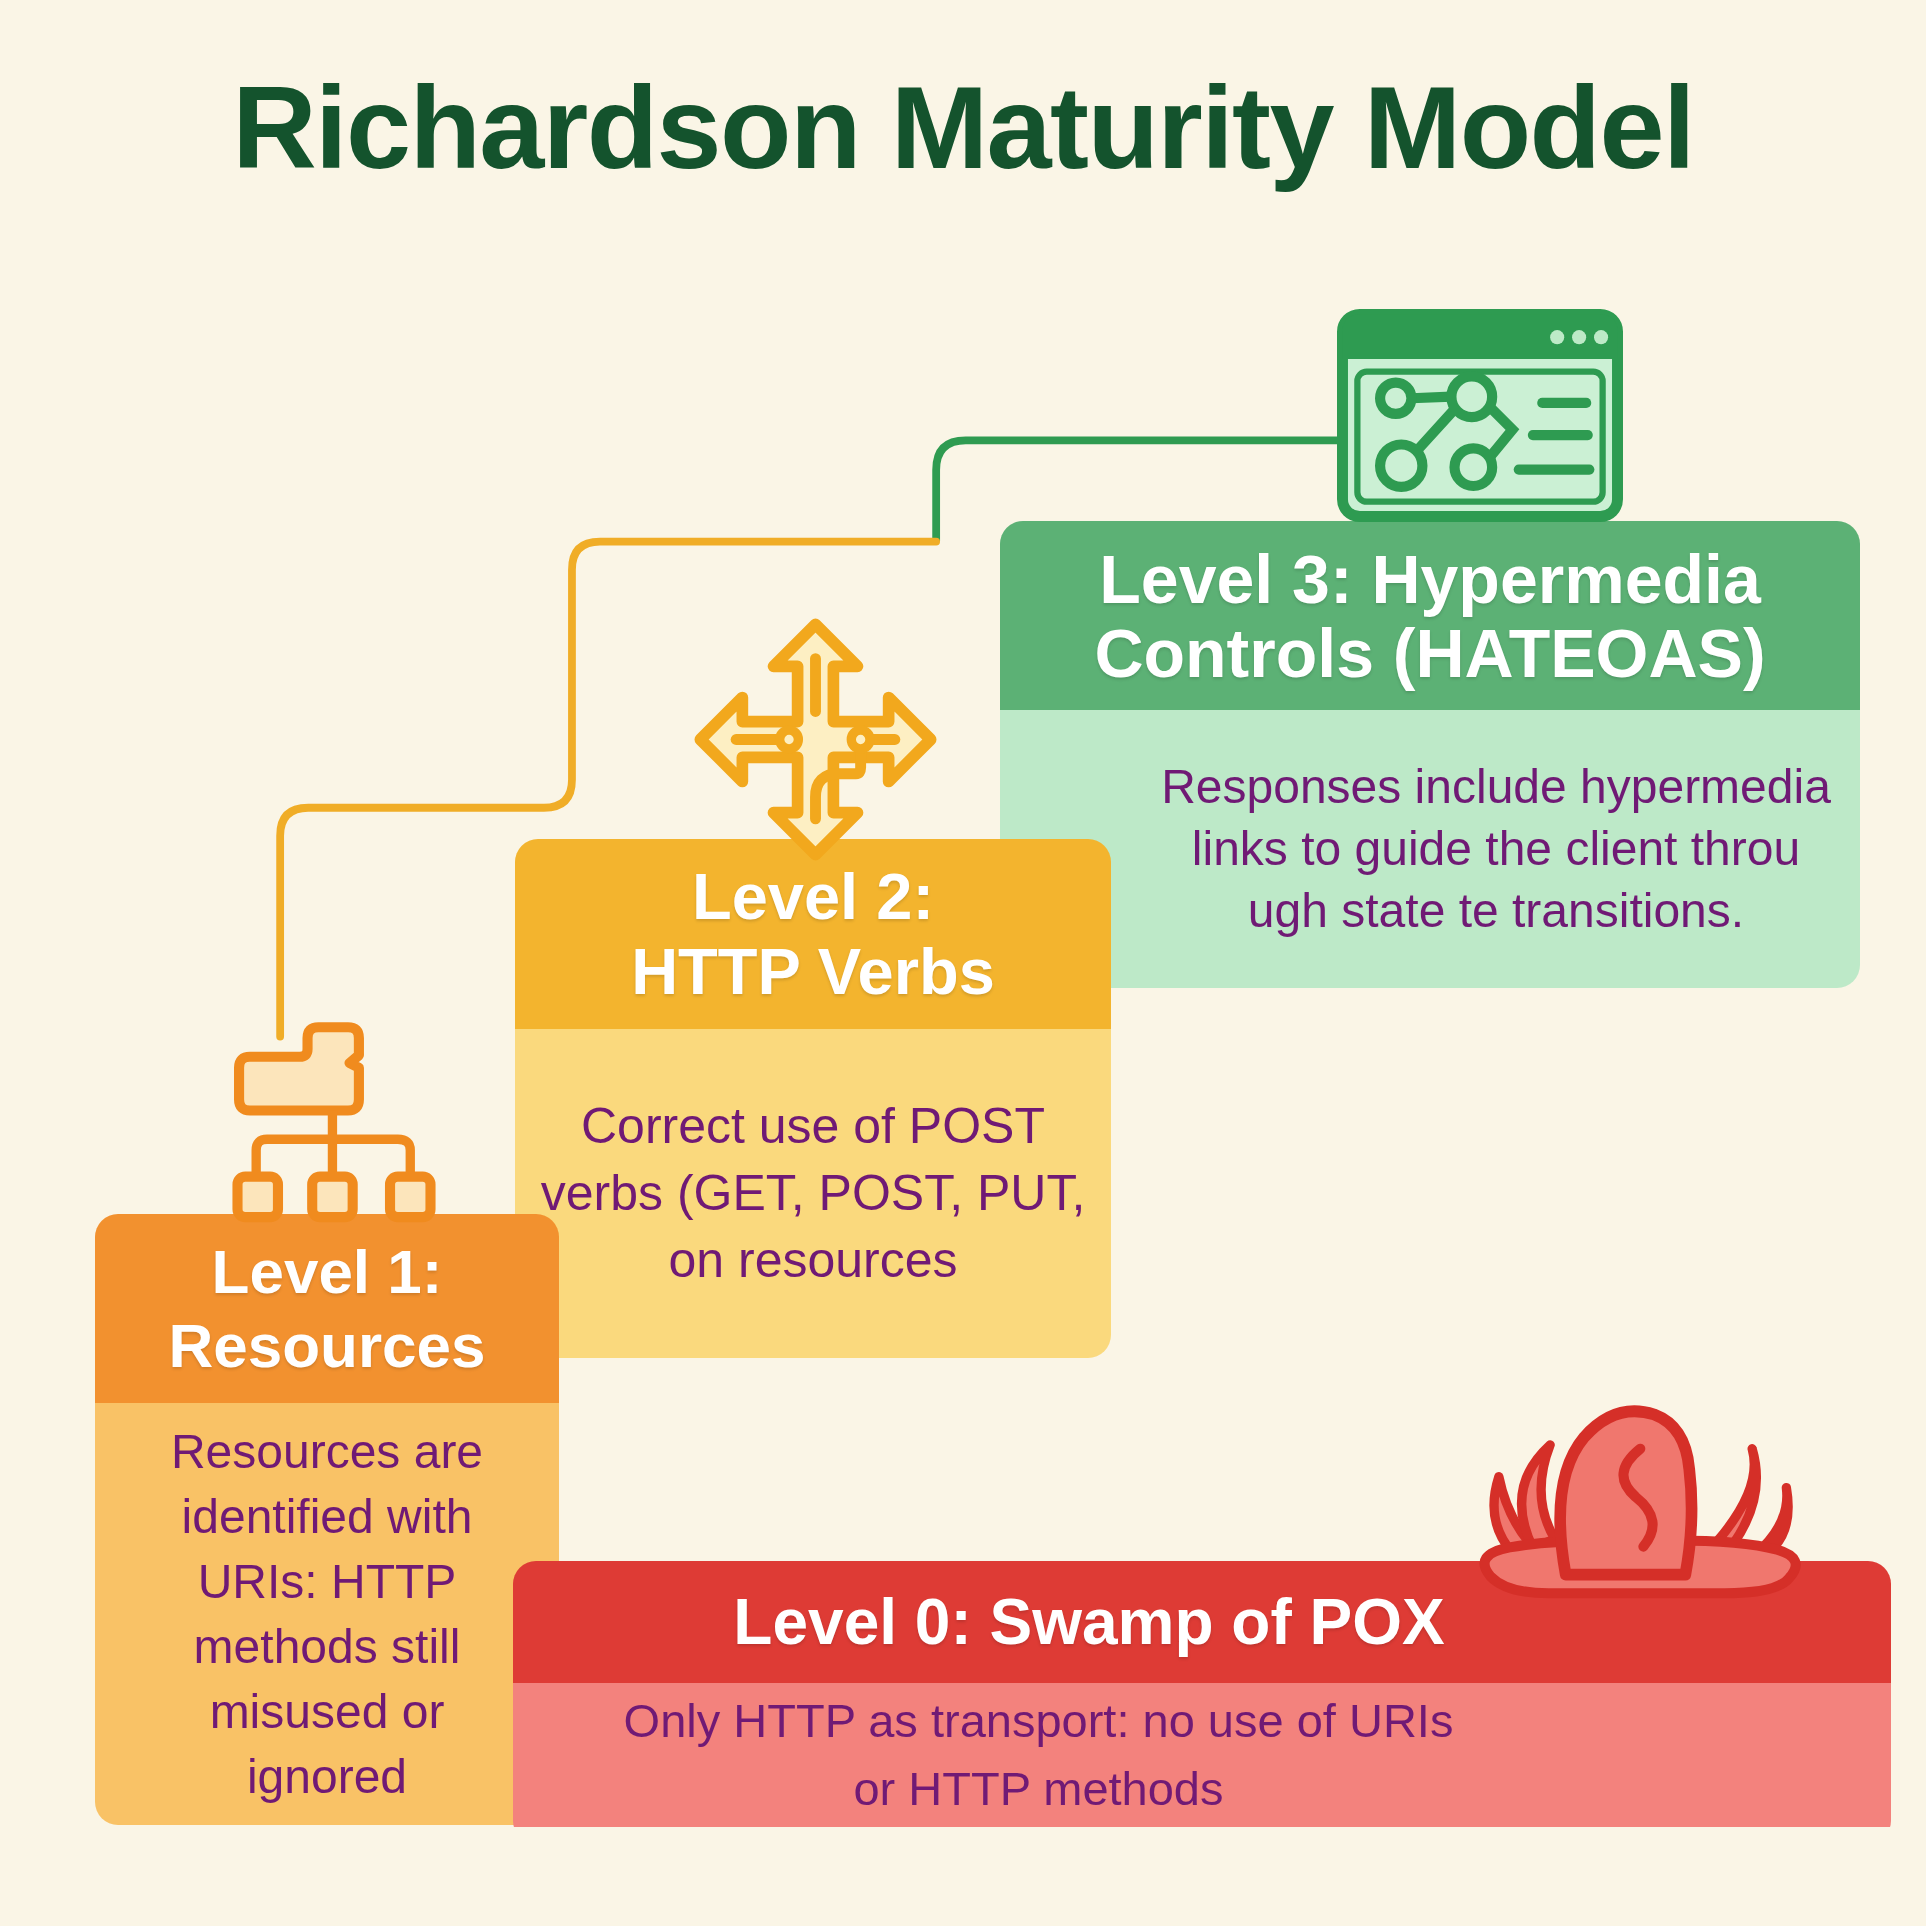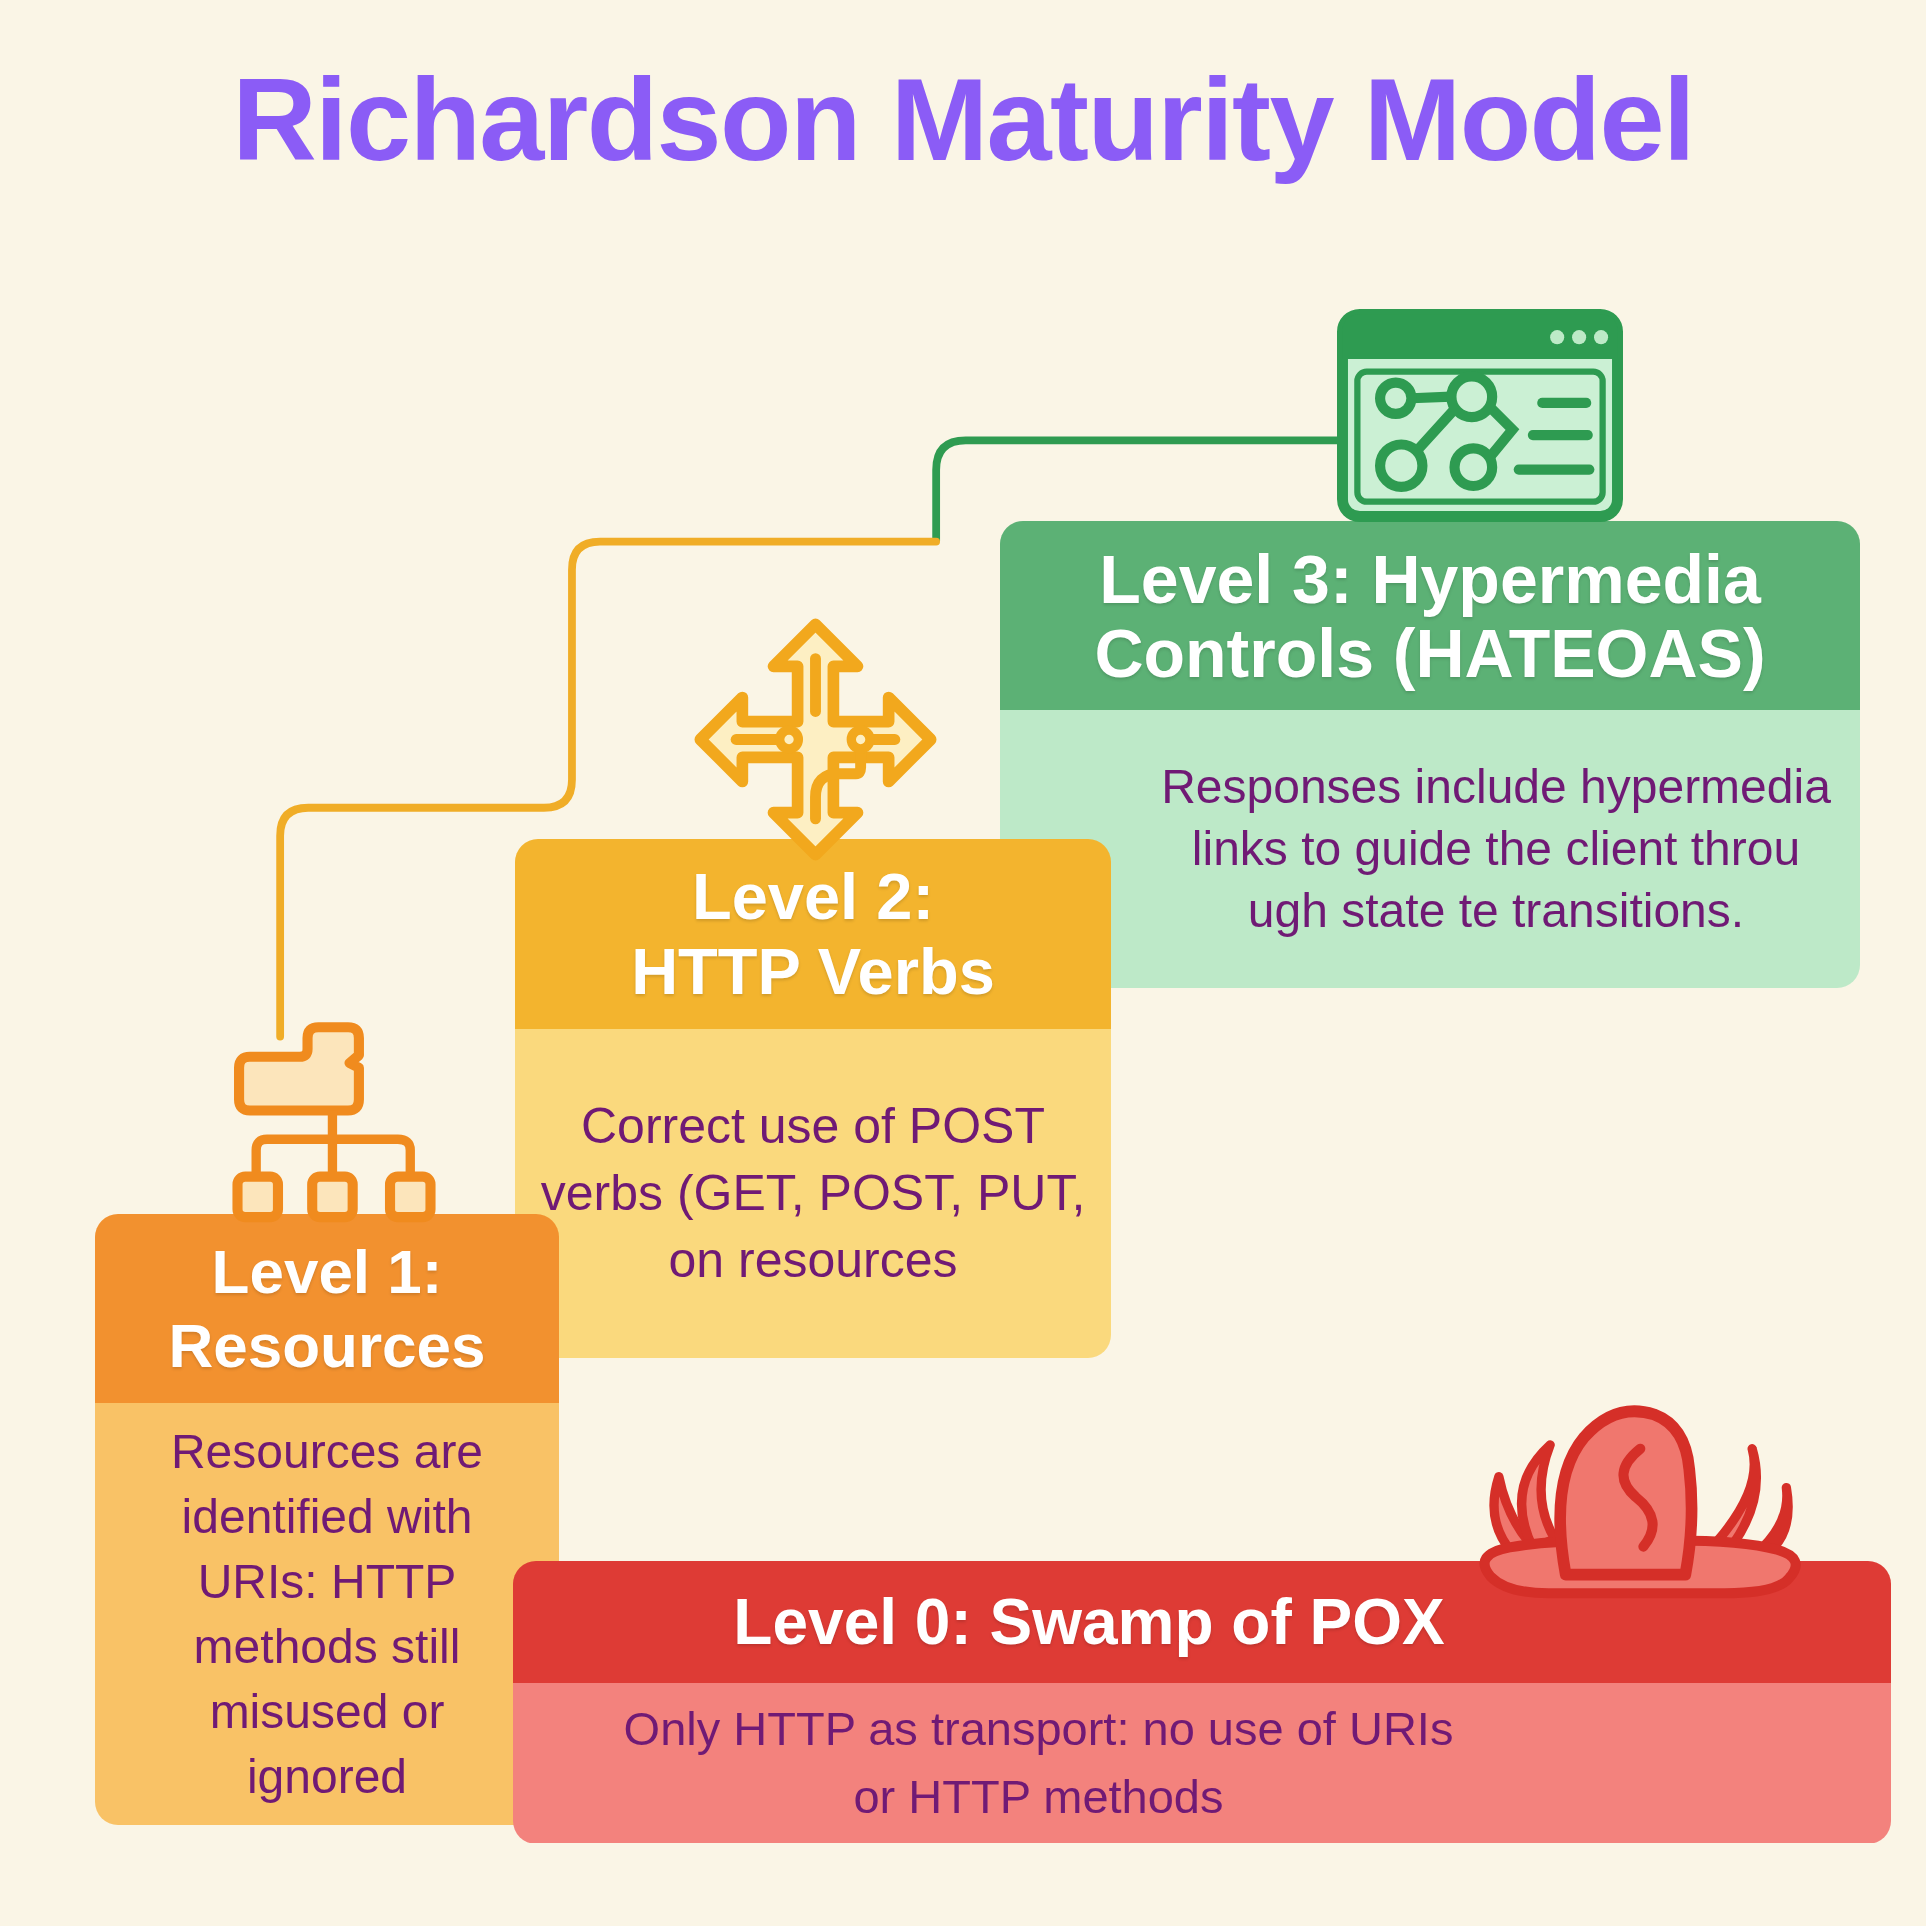--- a/index.html
+++ b/index.html
@@ -4,23 +4,23 @@
 <style>
   html,body{margin:0;padding:0;}
   body{
     width:1926px;height:1926px;position:relative;overflow:hidden;
     background:#faf5e6;
     font-family:"Liberation Sans", sans-serif;
   }
   .abs{position:absolute;}
   
   #title{
-    left:0;top:52px;width:1926px;text-align:center;
+    left:0;top:60px;width:1926px;text-align:center;
     font-size:117px;font-weight:700;letter-spacing:-1.6px;
-    color:#8b5cf6;z-index:8;
+    color:#14532d;z-index:8;
   }
   
   #connectors{left:0;top:0;width:1926px;height:1926px;z-index:1;}
   
   .card{border-radius:23px;overflow:hidden;display:flex;flex-direction:column;}
   .card-header{display:flex;flex-direction:column;justify-content:center;align-items:center;
     color:#ffffff;font-weight:700;text-shadow:0 1.6px 3.1px rgba(0,0,0,0.14);}
   .card-body{display:flex;flex-direction:column;justify-content:center;align-items:center;
     color:#701a75;font-weight:500;}
   .hline,.bline{width:100%;text-align:center;}
@@ -33,21 +33,21 @@
   #card-l2 .card-header{height:190px;background:#f3b42e;font-size:65px;line-height:75px;}
   #card-l2 .card-body{height:329px;background:#fad97d;font-size:50px;line-height:67px;}
 
   #card-l1{left:95px;top:1214px;width:464px;height:611px;z-index:4;}
   #card-l1 .card-header{height:189px;background:#f2912f;font-size:62px;line-height:74px;}
   #card-l1 .card-body{height:422px;background:#f9c266;font-size:48px;line-height:65px;}
 
   #card-l0{left:513px;top:1561px;width:1378px;height:283px;z-index:5;}
   #card-l0 .card-header{height:122px;background:#de3b35;font-size:64px;line-height:122px;
      padding-right:226px;box-sizing:border-box;}
-  #card-l0 .card-body{height:160px;background:#f3827d;font-size:47px;line-height:68px;
+  #card-l0 .card-body{height:144px;background:#f3827d;font-size:47px;line-height:68px;
      padding-right:327px;box-sizing:border-box;}
 
   
   .icon{z-index:6;}
   #icon-browser{left:1337px;top:308px;width:286px;height:215px;}
   #icon-cross{left:691px;top:615px;width:249px;height:249px;}
   #icon-sitemap{left:232px;top:1021px;width:204px;height:207px;}
   #icon-swamp{left:1455px;top:1371px;width:362px;height:237px;}
 </style>
 </head>

